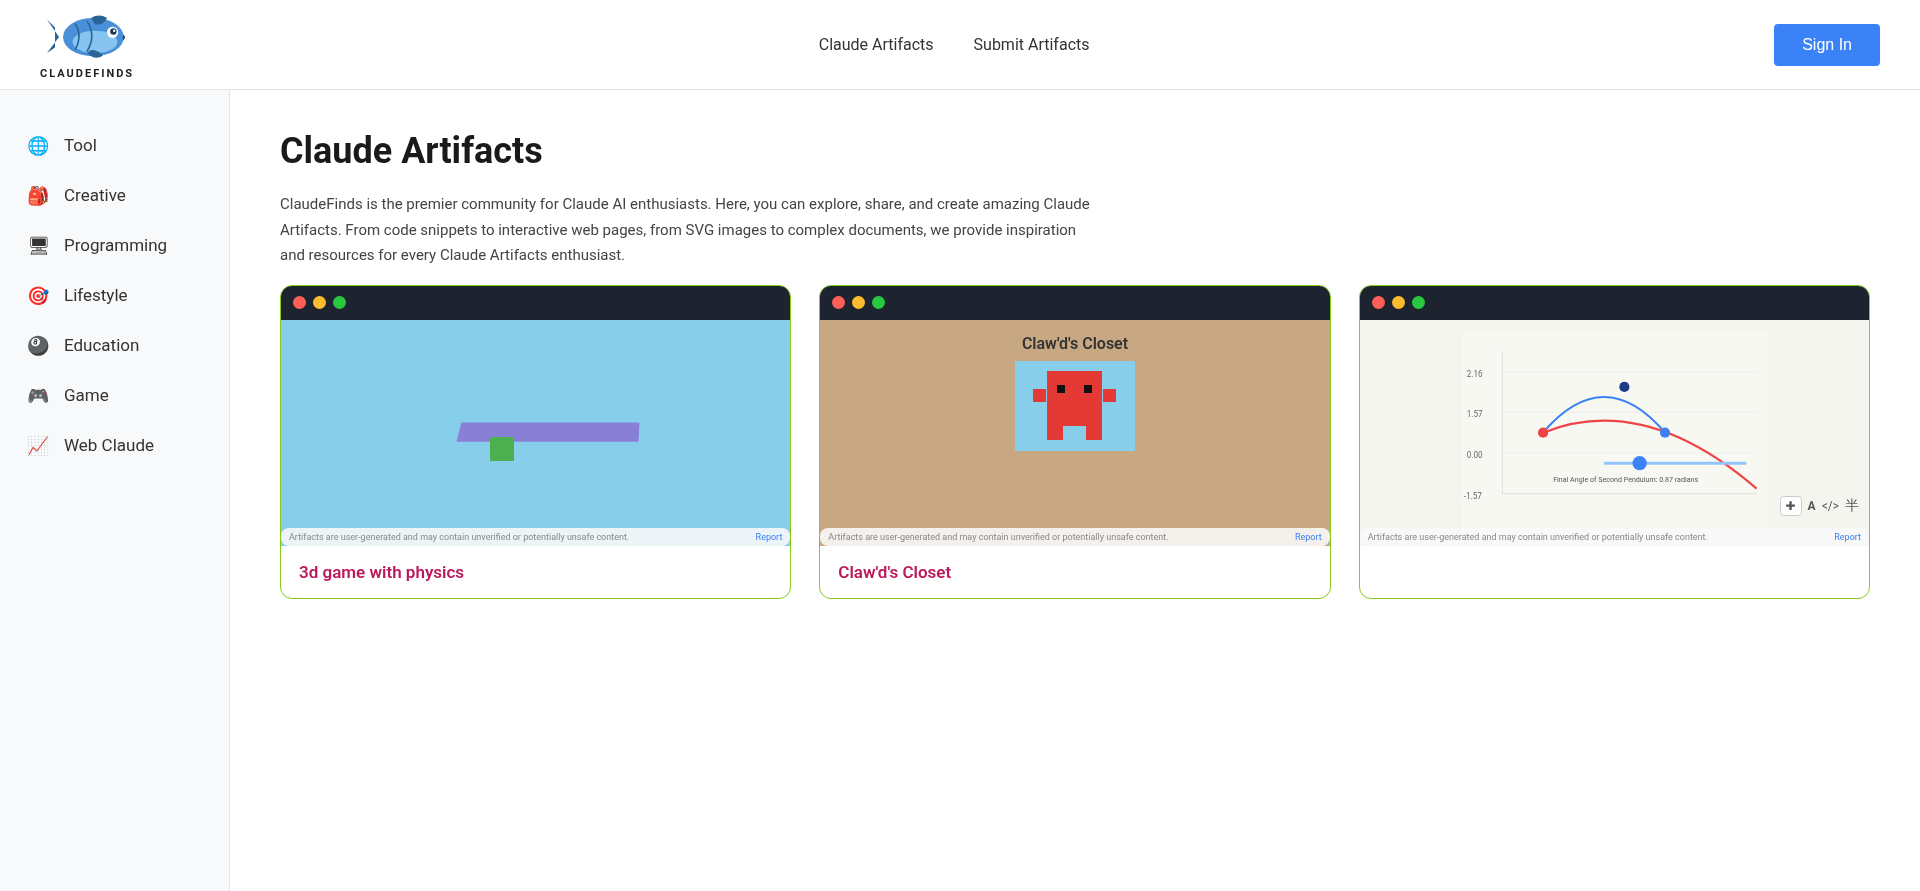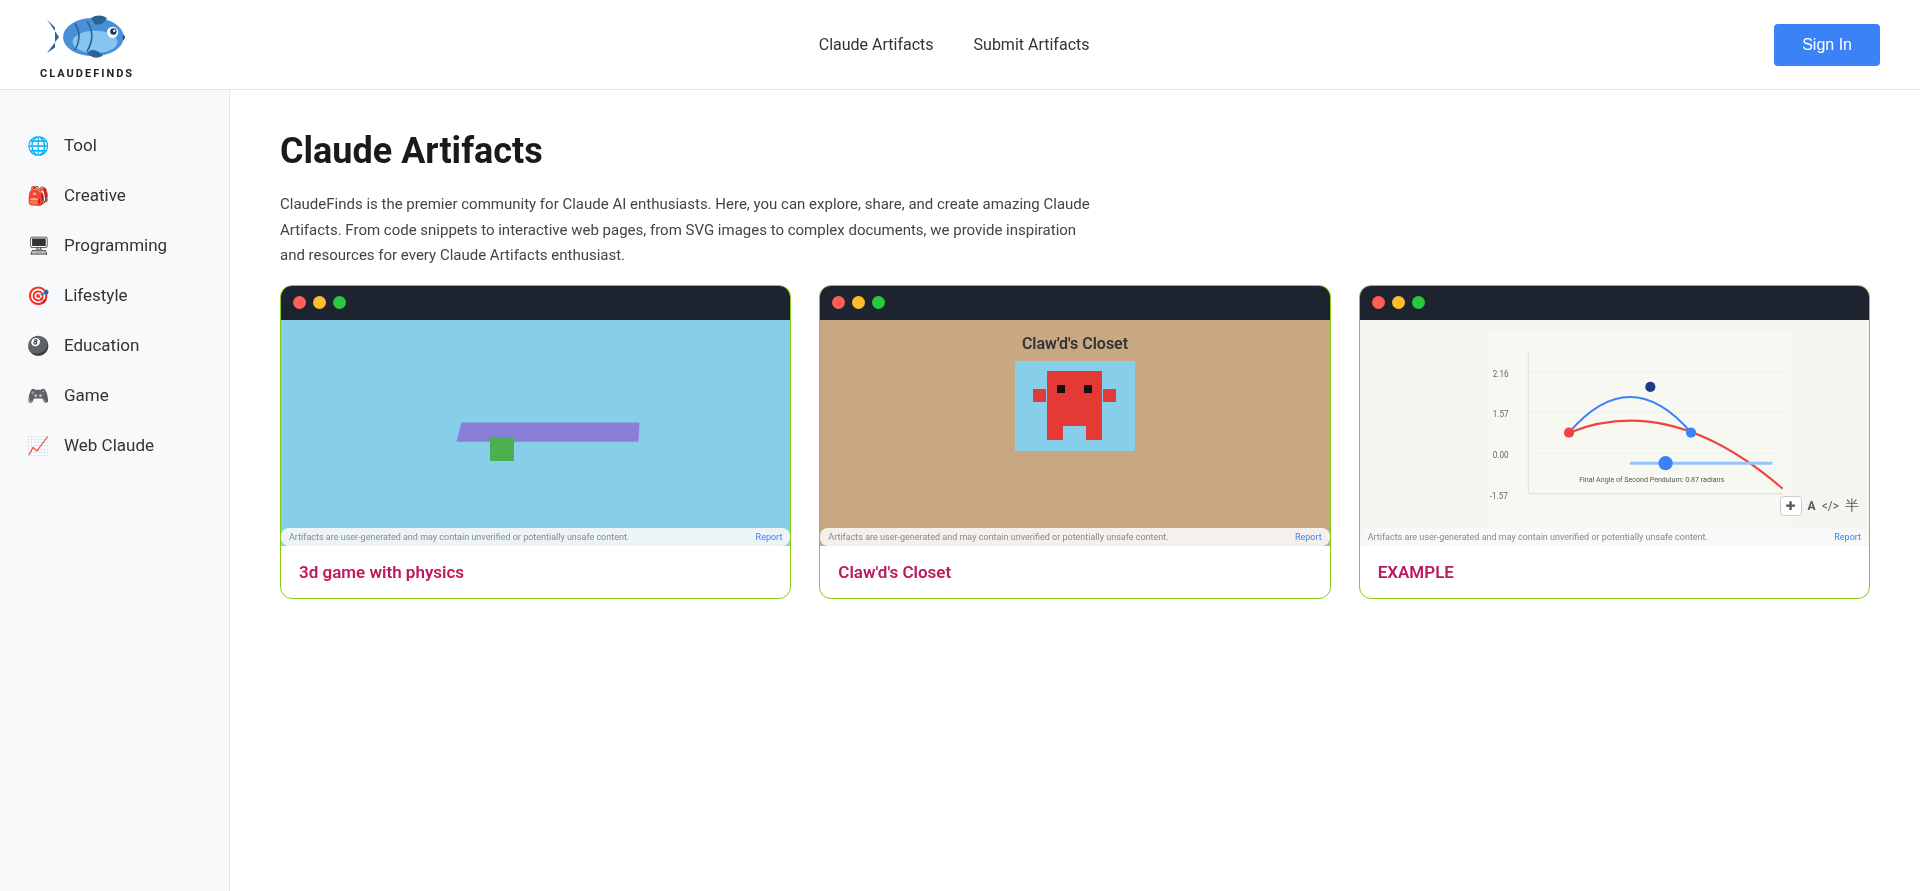--- a/index.html
+++ b/index.html
@@ -205,21 +205,21 @@
       text-align: center;
     }
 
     
     .card3-bg {
       background: #f5f5f0;
       width: 100%;
       height: 100%;
       display: flex;
       align-items: center;
-      justify-content: flex-end;
+      justify-content: center;
       position: relative;
     }
     .card3-svg {
       width: 90%;
       height: 90%;
     }
     .card3-overlay-icons {
       position: absolute;
       bottom: 30px;
       right: 10px;
@@ -425,18 +425,17 @@
                 <span style="font-size:12px;">&lt;/&gt;</span>
                 <span style="font-size:14px;">半</span>
               </div>
             </div>
             <div class="card-footer-note">
               <span>Artifacts are user-generated and may contain unverified or potentially unsafe content.</span>
               <span style="color:#3b82f6; cursor:pointer;">Report</span>
             </div>
           </div>
         </div>
-        <div class="card-label">EXAMPLE</div>
       </div>
 
     </div>
   </div>
 </div>
 
 </body></html>

